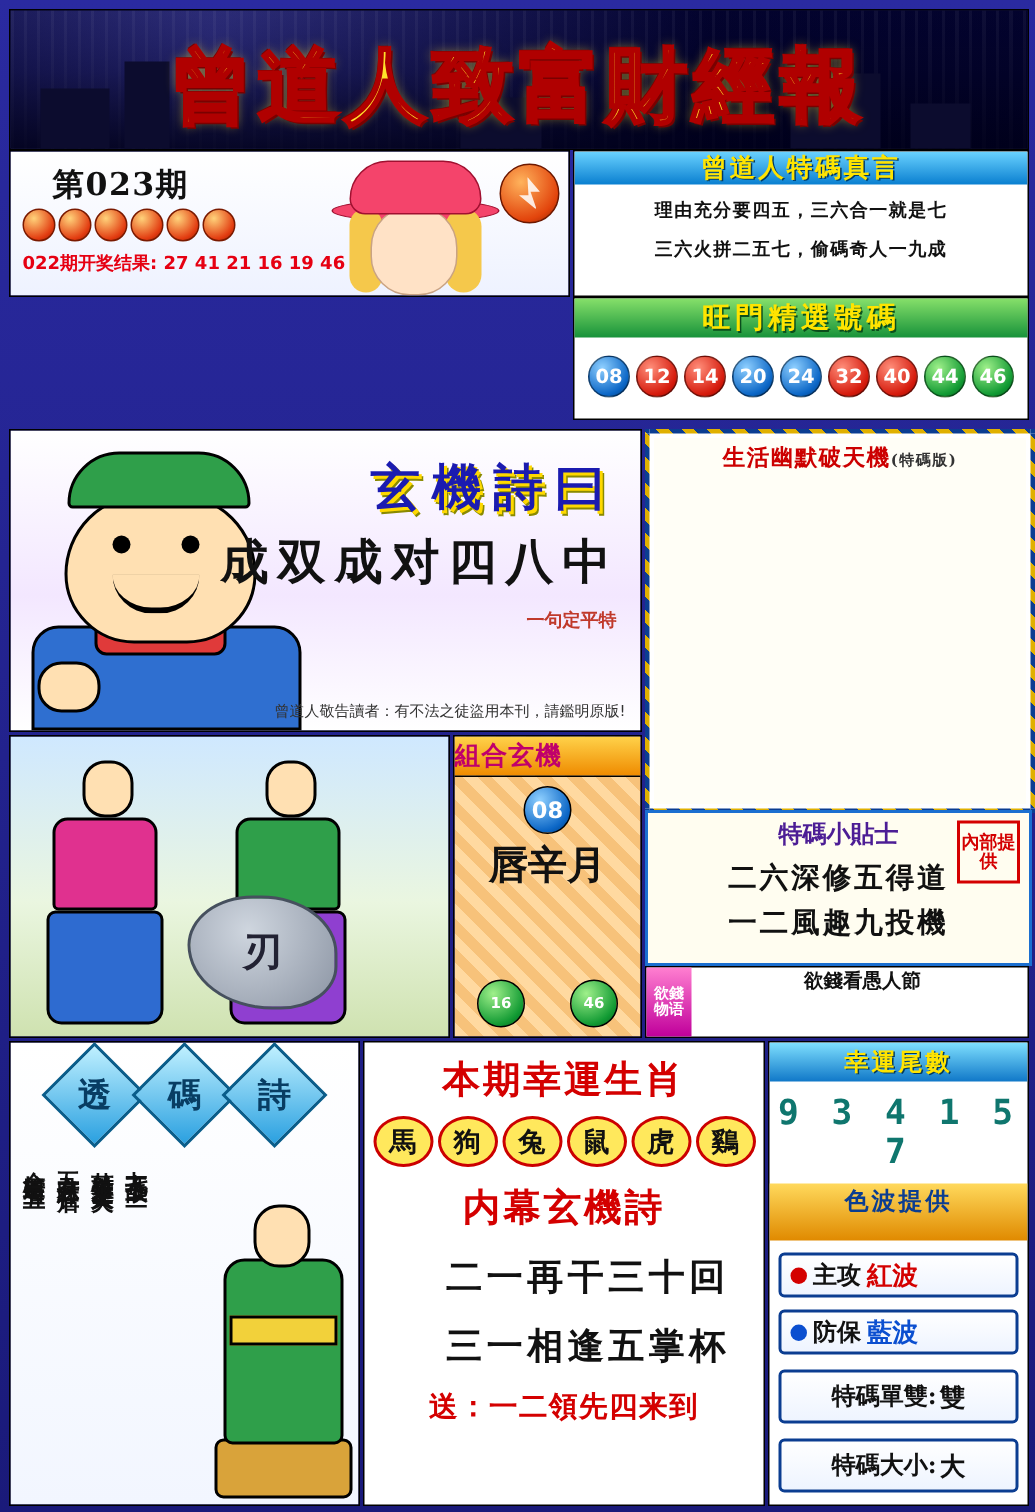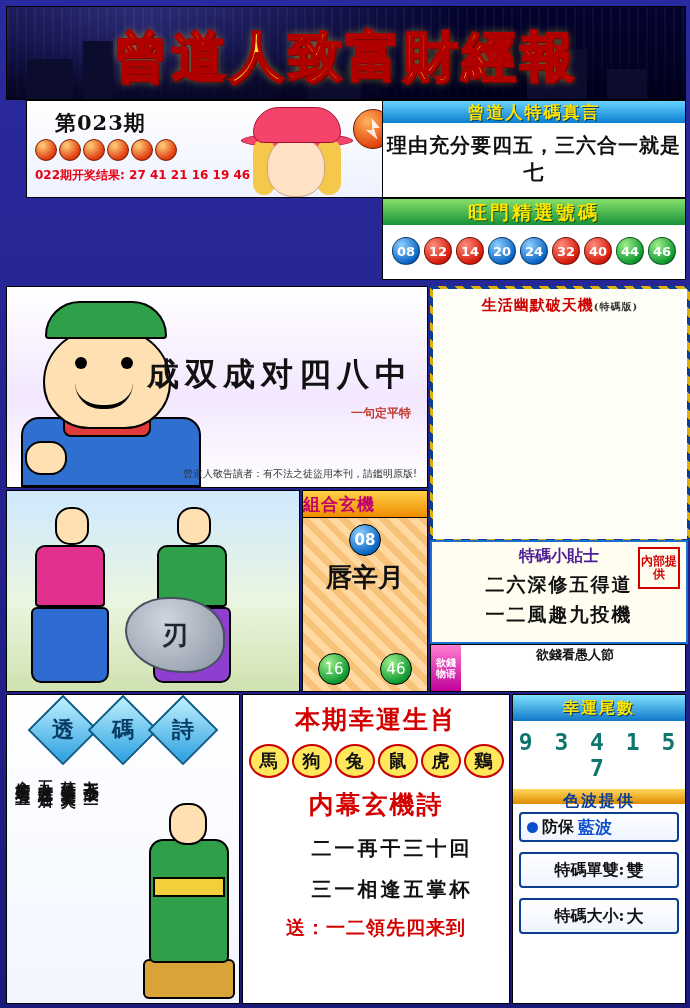--- a/index.html
+++ b/index.html
@@ -43,21 +43,21 @@
     text-shadow:
        2px 2px 0 #7a0000,
       -1px -1px 0 #7a0000,
        0 0 8px rgba(255,220,40,.6);
     white-space:nowrap;
   }
   
   .issue-panel{
     position:absolute;left:6px;top:100px;width:372px;height:96px;
     background:linear-gradient(180deg,#ffffff 0%,#eef2ff 100%);
-    border:1px solid #000;overflow:hidden;margin-left:20px;
+    border:1px solid #000;overflow:hidden;
   }
   .issue-no{
     position:absolute;left:28px;top:8px;
     font-family:"DejaVu Serif","Liberation Serif",serif;
     font-size:21px;font-weight:bold;color:#111;
     letter-spacing:1px;
   }
   .ball-row{position:absolute;left:8px;top:38px;display:flex;gap:2px;}
   .mini-ball{
     width:20px;height:20px;border-radius:50%;
@@ -96,21 +96,21 @@
   }
   .rt-title{
     height:22px;line-height:22px;text-align:center;
     background:linear-gradient(180deg,#6ad2ff,#0a7fd0);
     color:#ffe400;font-weight:bold;font-size:17px;
     font-family:"DejaVu Serif","Liberation Serif",serif;
     letter-spacing:2px;
     text-shadow:1px 1px 0 #003a66;
   }
   .rt-line{
-    text-align:center;font-size:20px;font-weight:bold;color:#111;
+    text-align:center;font-size:12px;font-weight:bold;color:#111;
     font-family:"DejaVu Serif","Liberation Serif",serif;
     margin-top:9px;letter-spacing:1px;
   }
   
   .hot{
     position:absolute;left:382px;top:198px;width:302px;height:80px;
     background:#fff;border:1px solid #000;
   }
   .hot-title{
     height:26px;line-height:26px;text-align:center;
@@ -234,21 +234,21 @@
     font-family:"DejaVu Serif","Liberation Serif",serif;
     font-size:26px;font-weight:bold;color:#111;line-height:1.05;
   }
   .combo-bottom{
     position:absolute;left:0;right:0;bottom:6px;
     display:flex;justify-content:space-around;
   }
   .combo-bottom .b{
     width:30px;height:30px;border-radius:50%;
     display:flex;align-items:center;justify-content:center;
-    font-size:15px;font-weight:normal;color:#fff;border:1px solid #000;
+    font-size:10px;font-weight:bold;color:#fff;border:1px solid #000;
   }
   .b.green{background:radial-gradient(circle at 33% 28%,#9ff08a,#119a33 70%,#065a1c);}
   .b.green2{background:radial-gradient(circle at 33% 28%,#9ff08a,#119a33 70%,#065a1c);}
   
   .tips{
     position:absolute;left:430px;top:540px;width:254px;height:100px;
     background:#fffdf0;border:2px solid #1b6fd0;
   }
   .tips-head{
     display:flex;align-items:center;justify-content:center;gap:4px;
@@ -335,21 +335,21 @@
     font-size:18px;font-weight:bold;color:#111;
   }
   .bm-h2{
     text-align:center;margin-top:10px;
     font-family:"DejaVu Serif","Liberation Serif",serif;
     font-size:25px;font-weight:bold;color:#d40000;letter-spacing:2px;
   }
   .bm-l{
     text-align:center;margin-top:14px;
     font-family:"DejaVu Serif","Liberation Serif",serif;
-    font-size:20px;font-weight:bold;color:#111;letter-spacing:3px;margin-left:32px;
+    font-size:24px;font-weight:bold;color:#111;letter-spacing:3px;margin-left:32px;
   }
   .bm-send{
     text-align:center;margin-top:12px;
     font-family:"DejaVu Serif","Liberation Serif",serif;
     font-size:19px;font-weight:bold;color:#d40000;letter-spacing:1px;
   }
   
   .br{
     position:absolute;left:512px;top:694px;width:172px;height:308px;
     background:#fff;border:1px solid #000;overflow:hidden;
@@ -360,24 +360,24 @@
     color:#ffe400;font-weight:bold;font-size:16px;
     font-family:"DejaVu Serif","Liberation Serif",serif;letter-spacing:2px;
     text-shadow:1px 1px 0 #00395f;
   }
   .br-nums{
     text-align:center;margin-top:8px;
     font-family:"DejaVu Sans Mono","Liberation Mono",monospace;
     font-size:23px;font-weight:bold;color:#0f766e;letter-spacing:4px;
   }
   .br-title2{
-    margin-top:8px;height:15px;line-height:26px;text-align:center;
+    margin-top:8px;height:38px;line-height:26px;text-align:center;
     background:linear-gradient(180deg,#ffd95c,#e08a00);
     color:#0b3d91;font-weight:bold;font-size:16px;
-    font-family:Liberation Mono, monospace;letter-spacing:2px;
+    font-family:Liberation Sans, sans-serif;letter-spacing:2px;
   }
   .wave{
     margin:8px 6px 0;height:30px;border:2px solid #0b3d91;border-radius:4px;
     display:flex;align-items:center;gap:4px;padding-left:6px;box-sizing:border-box;
     background:linear-gradient(180deg,#ffffff,#eef4ff);
   }
   .wave .dot{width:11px;height:11px;border-radius:50%;}
   .wave .lbl{
     font-family:"DejaVu Serif","Liberation Serif",serif;
     font-size:16px;font-weight:bold;color:#111;
@@ -461,20 +461,21 @@
     <div class="oldman">
       <div class="om-body"></div>
       <div class="om-hand"></div>
       <div class="om-scarf"></div>
       <div class="om-face"></div>
       <div class="om-hat"></div>
       <div class="om-eye1"></div>
       <div class="om-eye2"></div>
       <div class="om-smile"></div>
     </div>
+    <div class="xj-title">玄機詩曰</div>
     <div class="xj-main">成双成对四八中</div>
     <div class="xj-sub">一句定平特</div>
     <div class="xj-foot">曾道人敬告讀者：有不法之徒盜用本刊，請鑑明原版!</div>
   </div>
 
   <div class="story">
     <div class="story-inner">
       <div class="story-title">
         <span>生活幽默破天機</span><small>(特碼版)</small>
       </div>
@@ -565,20 +566,25 @@
     <div class="bm-l">三一相逢五掌杯</div>
     <div class="bm-send">送：一二領先四来到</div>
   </div>
 
   <div class="br">
     <div class="br-title">幸運尾數</div>
     <div class="br-nums">9 3 4 1 5 7</div>
     <div class="br-title2">色波提供</div>
 
     <div class="wave">
+      <div class="dot" style="background:#d40000;"></div>
+      <div class="lbl">主攻</div>
+      <div class="val" style="color:#d40000;">紅波</div>
+    </div>
+    <div class="wave">
       <div class="dot" style="background:#0b4fd0;"></div>
       <div class="lbl">防保</div>
       <div class="val" style="color:#0b4fd0;">藍波</div>
     </div>
 
     <div class="row-kv">
       <div class="k">特碼單雙:</div>
       <div class="v">雙</div>
     </div>
     <div class="row-kv">

